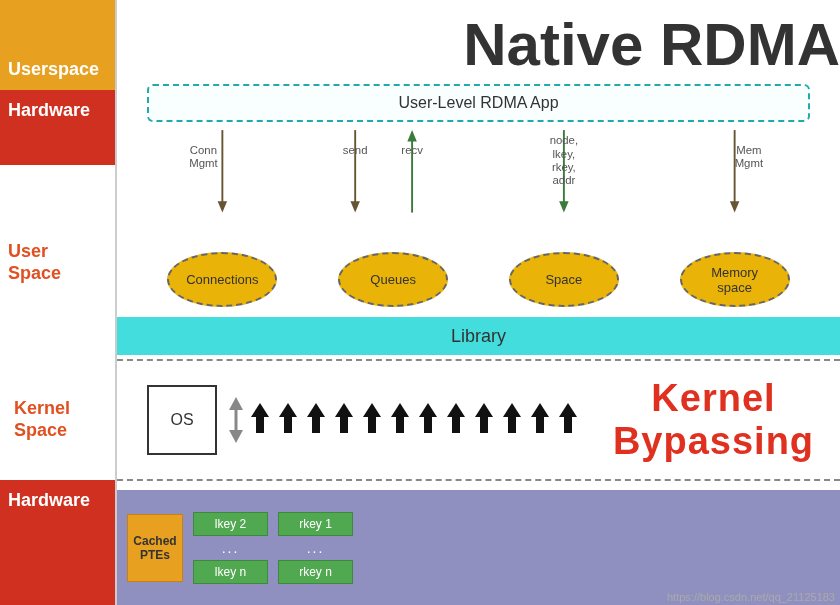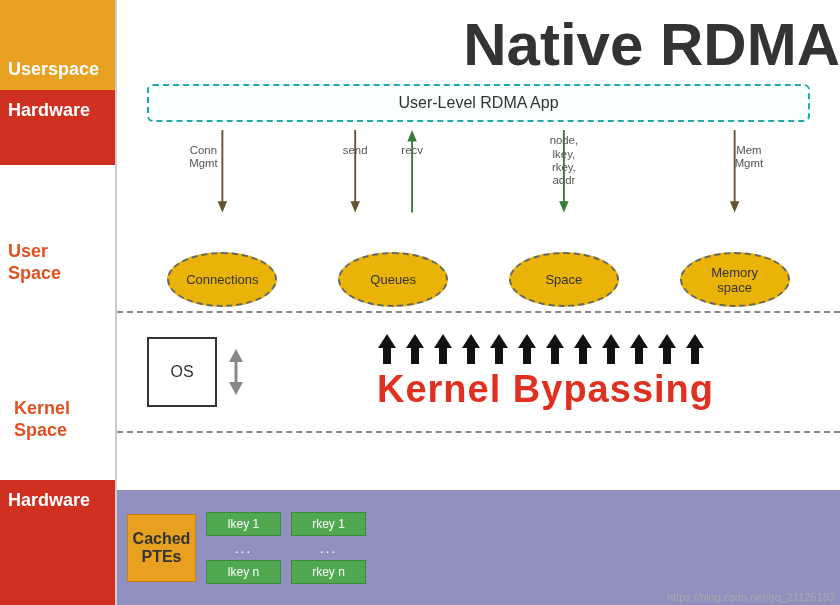--- a/index.html
+++ b/index.html
@@ -245,23 +245,23 @@
       height: 70px;
       display: flex;
       align-items: center;
       justify-content: center;
       flex-shrink: 0;
     }
 
     .cached-ptes-box {
       background: #E8A020;
       color: #333;
-      font-size: 16px;
-      font-weight: bold;
-      width: 69px;
+      font-size: 12px;
+      font-weight: bold;
+      width: 56px;
       height: 68px;
       display: flex;
       align-items: center;
       justify-content: flex-end;
       text-align: center;
       flex-shrink: 0;
       border: 1px solid #c88010;
     }
 
     .key-group {
@@ -372,36 +372,37 @@
       <span>Queues</span>
     </div>
     <div class="ellipse">
       <span>Space</span>
     </div>
     <div class="ellipse">
       <span>Memory<br>space</span>
     </div>
   </div>
 
+  <div class="library-bar">Library</div>
 
   <hr class="dashed-sep">
 
   <div class="kernel-area">
 
     <div style="display:flex; align-items:center; margin-left:15px;">
       <div class="os-box">OS</div>
 
       <svg width="30" height="50" viewBox="0 0 30 50" style="margin-left:4px;">
         <polygon points="15,2 8,15 22,15" fill="#888"></polygon>
         <line x1="15" y1="15" x2="15" y2="35" stroke="#888" stroke-width="3"></line>
         <polygon points="15,48 8,35 22,35" fill="#888"></polygon>
       </svg>
     </div>
 
-    <div style="flex:1; position:relative; display:flex; flex-direction:column; align-items:center; justify-content:center;">
+    <div style="flex:1; position:relative; display:flex; flex-direction:row; align-items:center; justify-content:center;">
 
       <div style="display:flex; gap:10px; margin-bottom:4px; padding-right:10px;">
         <svg width="18" height="30" viewBox="0 0 18 30">
             <polygon points="9,0 0,14 18,14" fill="#111"></polygon>
             <rect x="5" y="14" width="8" height="16" fill="#111"></rect>
           </svg>
         <svg width="18" height="30" viewBox="0 0 18 30">
             <polygon points="9,0 0,14 18,14" fill="#111"></polygon>
             <rect x="5" y="14" width="8" height="16" fill="#111"></rect>
           </svg>
@@ -452,21 +453,21 @@
 
   <hr class="dashed-sep">
 
   <div class="hardware-area">
     <div class="cached-ptes-box">
       <span>Cached
 PTEs</span>
     </div>
 
     <div class="key-group">
-      <div class="key-box">lkey 1</div>
+      <div class="key-box">lkey 2</div>
       <div class="key-dots">...</div>
       <div class="key-box">lkey n</div>
     </div>
 
     <div class="key-group">
       <div class="key-box">rkey 1</div>
       <div class="key-dots">...</div>
       <div class="key-box">rkey n</div>
     </div>
   </div>

